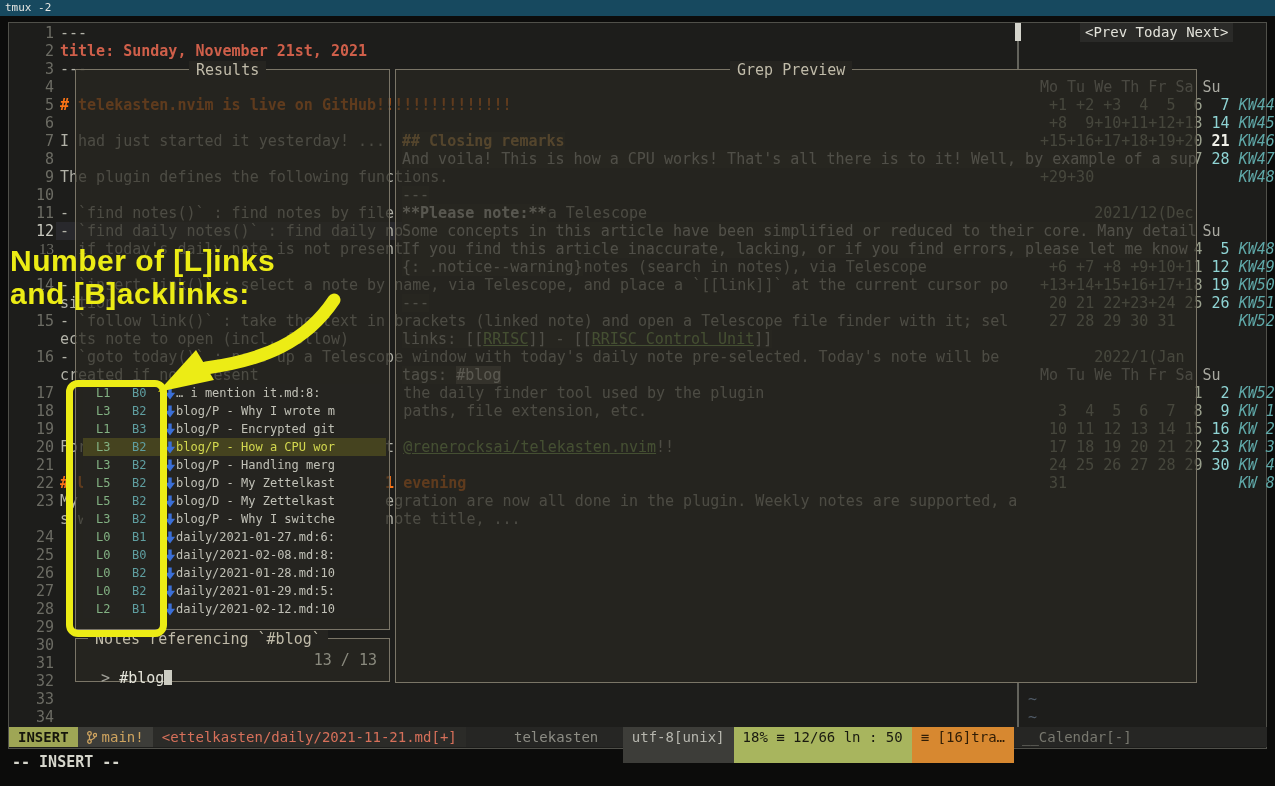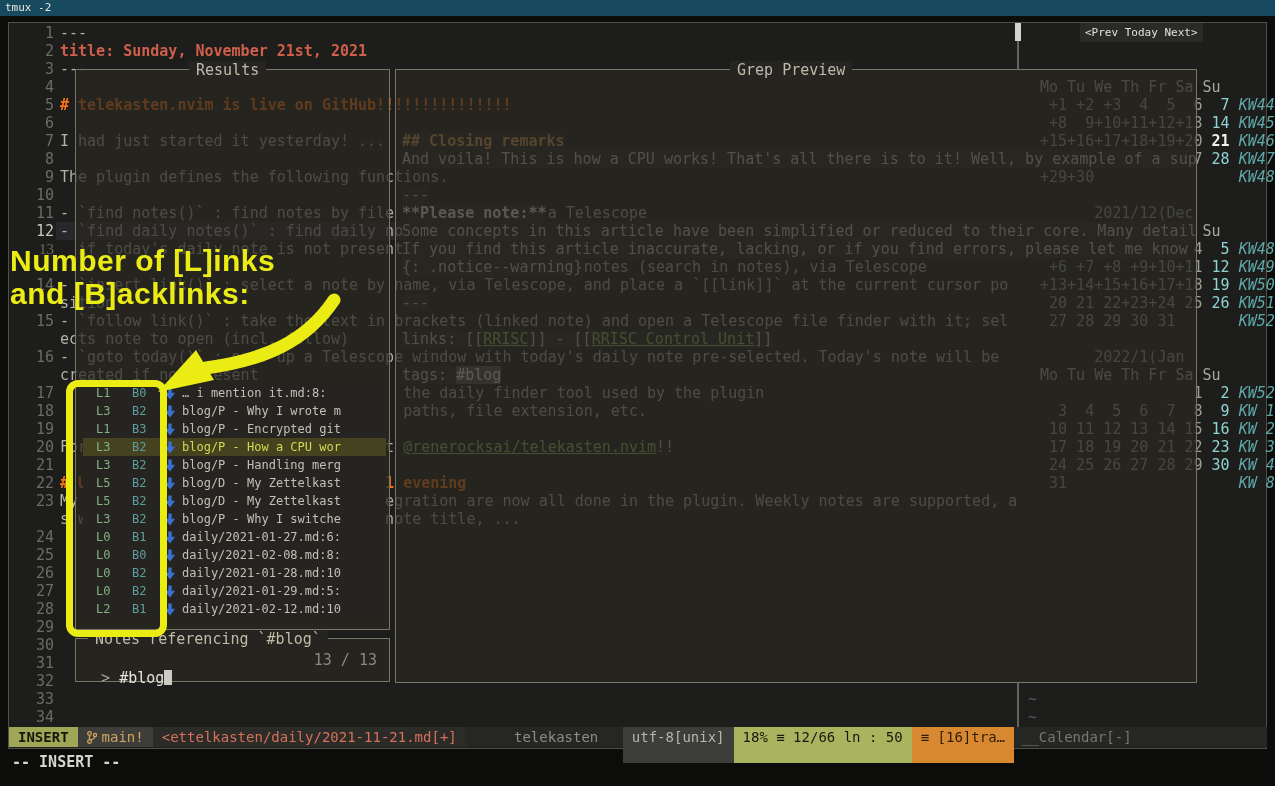--- a/index.html
+++ b/index.html
@@ -24,21 +24,21 @@
 
   
   .cal-head{color:#a8a8a0}
   .cal-day{color:#9aa08d}
   .cal-su{color:#8fd4d4}
   .cal-today{color:#f0f0e8;font-weight:bold}
   .cal-kw{color:#5fa8a8;font-style:italic}
   .cal-month{color:#9aa08d}
   .tilde{color:#4f5a66}
   #calnav{position:absolute;left:1080px;top:23px;height:19px;background:#2a2a28;z-index:6;
-    font-size:11px;line-height:19px;color:#e2e2da;padding:0 5px;white-space:pre}
+    font-size:14px;line-height:19px;color:#e2e2da;padding:0 5px;white-space:pre}
 
   
   .float{position:absolute;background:rgba(40,39,33,.74);border:1px solid #7a7567;z-index:10}
   #results-float{left:75px;top:69px;width:315px;height:561px}
   #preview-float{left:395px;top:69px;width:802px;height:614px}
   #prompt-float{left:75px;top:638px;width:315px;height:44px}
   .ftitle{position:absolute;top:-9px;height:18px;line-height:18px;background:#252420;color:#c0bba9;
     padding:0 7px;font-size:15px;white-space:pre}
   #results-float .ftitle{left:113px}
   #preview-float .ftitle{left:334px}
@@ -48,21 +48,21 @@
   .md-h{color:#d09a50;font-weight:bold;background:#252420}
   .plink{color:#95c065;text-decoration:underline;background:#252420}
   .match{background:var(--match-bg);color:#ebe9dc}
 
   
   .rrow{position:absolute;left:83px;width:303px;height:18px;line-height:18px;font-size:12px;
     display:flex;align-items:center;white-space:pre;background:#252420;z-index:20}
   .rl{width:18px;margin-left:13px;color:var(--links-count)}
   .rb{width:18px;margin-left:18px;color:var(--backlinks-count)}
   .arrow-ic{margin-left:14px}
-  .rt{margin-left:6px;color:#c0c0b6}
+  .rt{color:#c0c0b6}
   .rsel{background:var(--selection-bg)}
   .rsel .rt{color:var(--selection-fg)}
 
   
   #prompt-row{position:absolute;left:83px;top:651px;width:300px;height:18px;z-index:20;
     font-size:15px;line-height:18px;white-space:pre}
   .pfx{color:#a0a098}
   .query{color:#e4e4da}
   .pcursor{display:inline-block;width:8px;height:15px;background:#ccccc2;vertical-align:-2px}
   .counter{position:absolute;right:6px;top:0;color:#8a8a7e}

